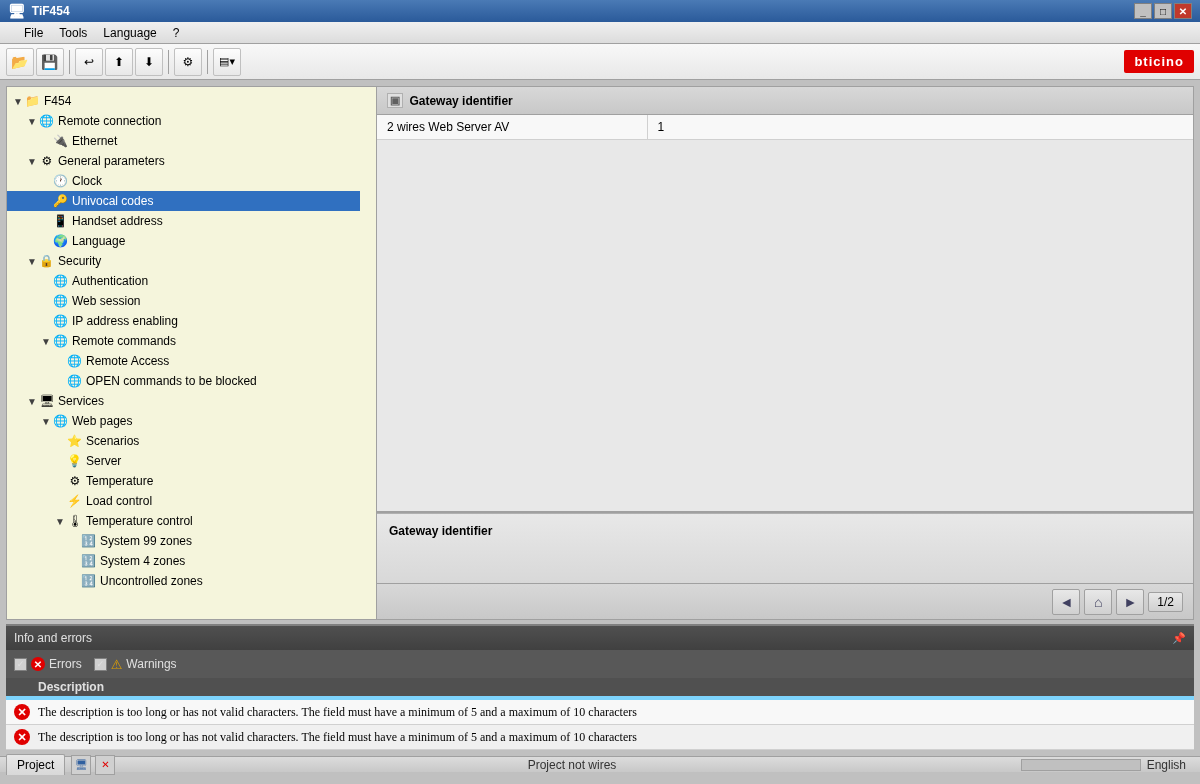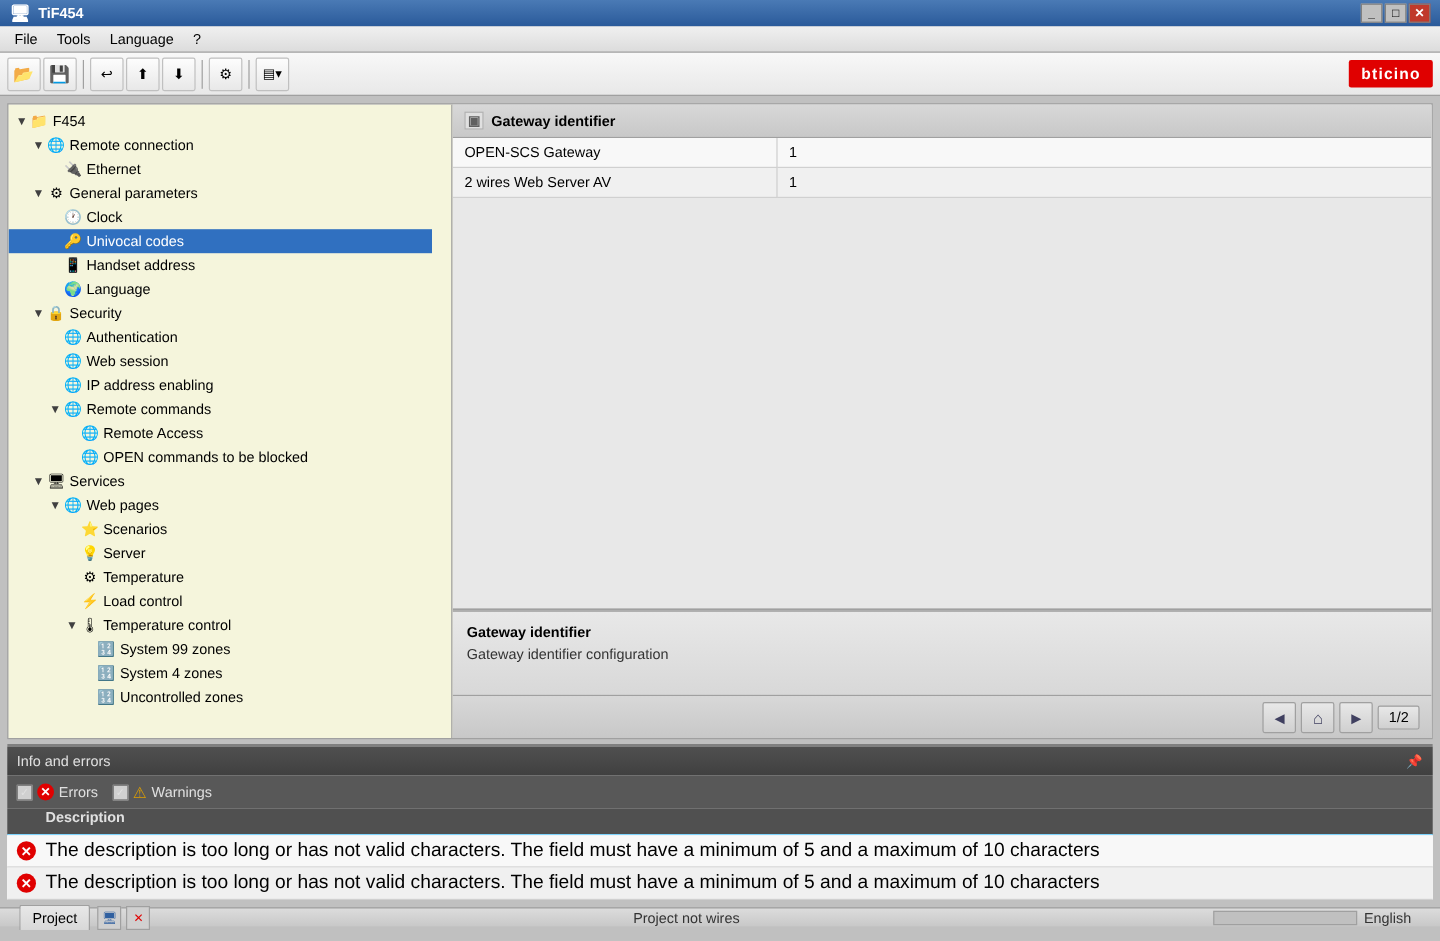--- a/index.html
+++ b/index.html
@@ -27,21 +27,21 @@
       font-size: 10px; cursor: pointer; color: #000;
     }
     .title-btn-close { background: #c0392b; color: white; }
 
     
     #menu-bar {
       background: linear-gradient(to bottom, #f0f0f0, #dcdcdc);
       height: 22px;
       display: flex;
       align-items: center;
-      padding: 0 4px;
+      padding: 0 16px;
       border-bottom: 1px solid #a0a0a0;
     }
     .menu-item {
       padding: 2px 8px;
       cursor: pointer;
       font-size: 12px;
       color: #000;
     }
 
     
@@ -231,45 +231,45 @@
       width: 13px; height: 13px;
       background: #d0d0d0;
       border: 1px solid #808080;
       display: flex; align-items: center; justify-content: center;
       font-size: 9px;
     }
     #error-table-header {
       background: #505050;
       display: flex;
       height: 22px;
-      align-items: flex-start;
+      align-items: center;
       padding: 0 8px 0 32px;
-      border-bottom: 1px solid #7dd3fc;
+      border-bottom: 4px solid #7dd3fc;
     }
     #error-table-header span { color: #e0e0e0; font-size: 12px; font-weight: bold; }
 
     .error-row {
       display: flex;
       align-items: center;
       padding: 4px 8px;
       background: #f8f8f8;
       border-bottom: 1px solid #d0d0d0;
       gap: 8px;
     }
     .error-row:nth-child(even) { background: #f0f0f0; }
     .error-icon { width: 16px; height: 16px; border-radius: 50%; background: #e00000; display: flex; align-items: center; justify-content: center; color: white; font-size: 11px; font-weight: bold; flex-shrink: 0; }
-    .error-text { font-size: 16px; color: #000; }
+    .error-text { font-size: 12px; color: #000; font-family: Liberation Serif, serif; }
 
     
     #status-bar {
       background: linear-gradient(to bottom, #dcdcdc, #c8c8c8);
       height: 16px;
       display: flex;
       align-items: center;
-      padding: 0 16px;
+      padding: 0 6px;
       border-top: 1px solid #a0a0a0;
       gap: 6px;
     }
     .status-tab {
       background: linear-gradient(to bottom, #e8e8e8, #d8d8d8);
       border: 1px solid #a0a0a0;
       border-bottom: none;
       padding: 3px 10px;
       font-size: 12px;
       cursor: pointer;
@@ -530,34 +530,29 @@
     <div id="right-panel">
 
       <div id="gateway-section">
         <div id="gateway-header">
           <span style="font-size:11px; color:#606060; border:1px solid #b0b0b0; padding:0 2px; background:#e0e0e0; cursor:pointer;">▣</span>
           <span>Gateway identifier</span>
         </div>
         <table id="gateway-table">
           <tbody>
             <tr>
-              <td>OPEN-SCS Gateway</td>
-              <td style="cursor:pointer;">1</td>
-            </tr>
-            <tr>
               <td>2 wires Web Server AV</td>
               <td style="cursor:pointer;">1</td>
             </tr>
           </tbody>
         </table>
       </div>
 
       <div id="gateway-info">
         <div id="gateway-info-title">Gateway identifier</div>
-        <div id="gateway-info-desc">Gateway identifier configuration</div>
       </div>
 
       <div id="nav-bar">
         <div class="nav-btn" title="Previous">◄</div>
         <div class="nav-btn" title="Home">⌂</div>
         <div class="nav-btn" title="Next">►</div>
         <div class="nav-page">1/2</div>
       </div>
     </div>
   </div>

